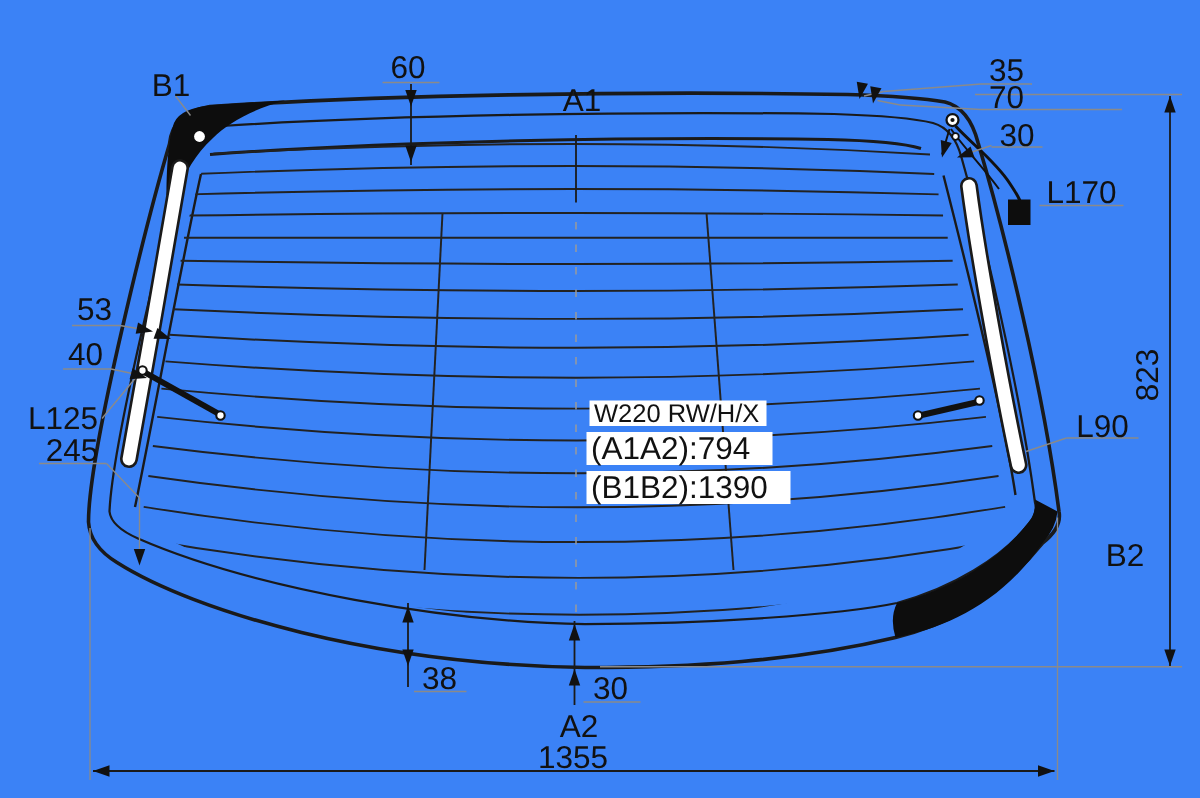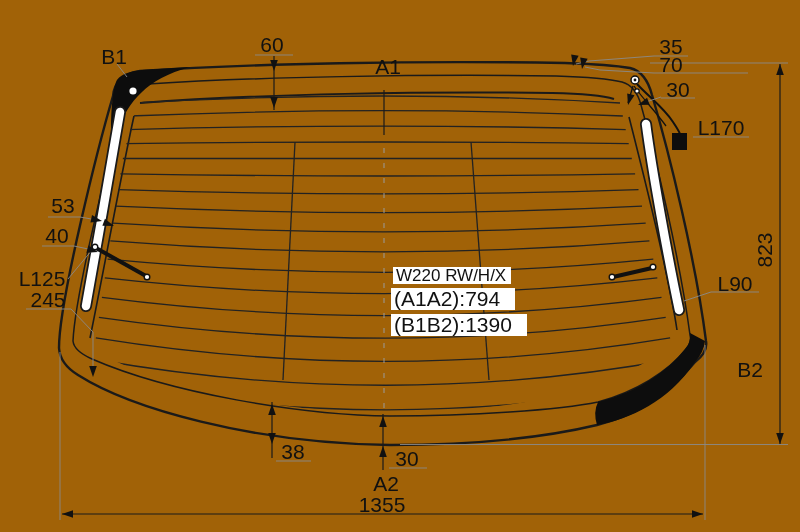--- a/index.html
+++ b/index.html
@@ -1,16 +1,16 @@
 <!DOCTYPE html>
 <html><head>
 <meta charset="utf-8">
 <style>
   html,body{margin:0;padding:0;background:#fff;}
-  #stage{position:relative;width:800px;height:532px;background:#a16207;overflow:hidden;
+  #stage{position:relative;width:800px;height:532px;background:#3b82f6;overflow:hidden;
          font-family:"Liberation Sans","DejaVu Sans",sans-serif;}
   svg{display:block;}
   text{fill:#111;font-family:"Liberation Sans","DejaVu Sans",sans-serif;}
   .dim{font-size:21px;}
   .model{font-size:17px;}
   .big{font-size:21px;}
 </style>
 </head>
 <body>
 

